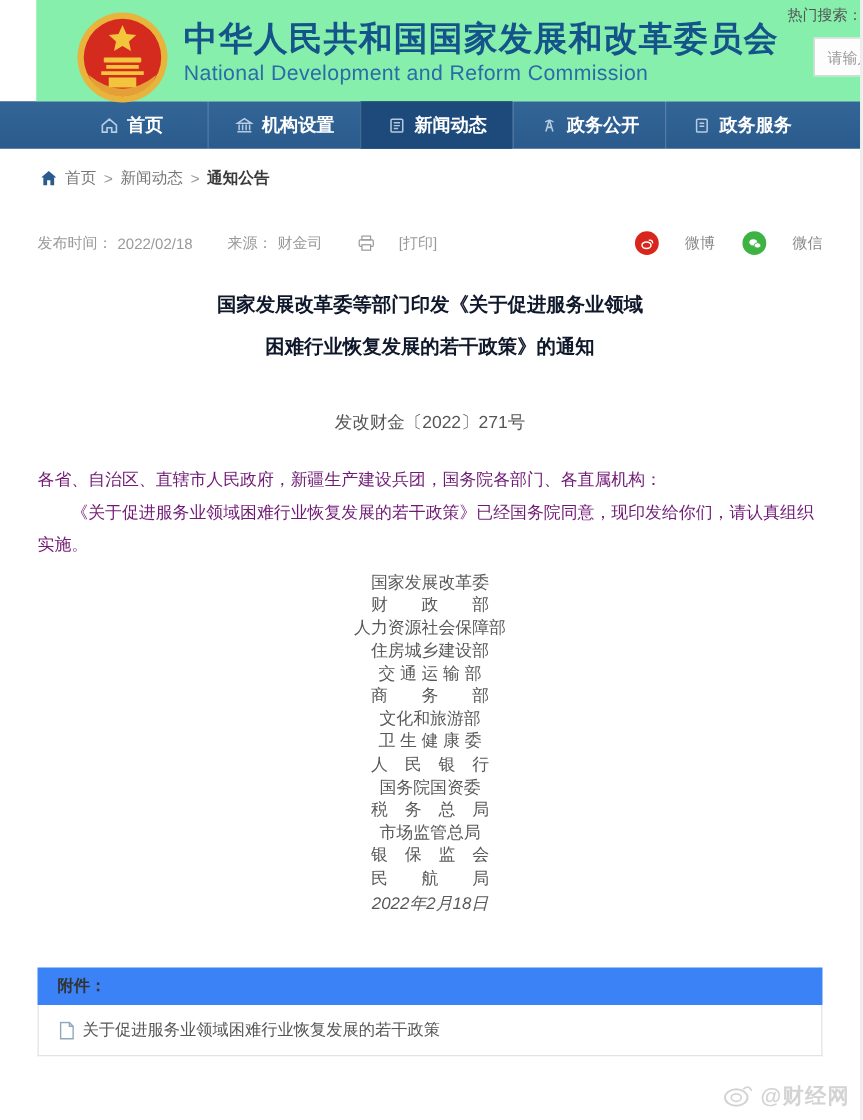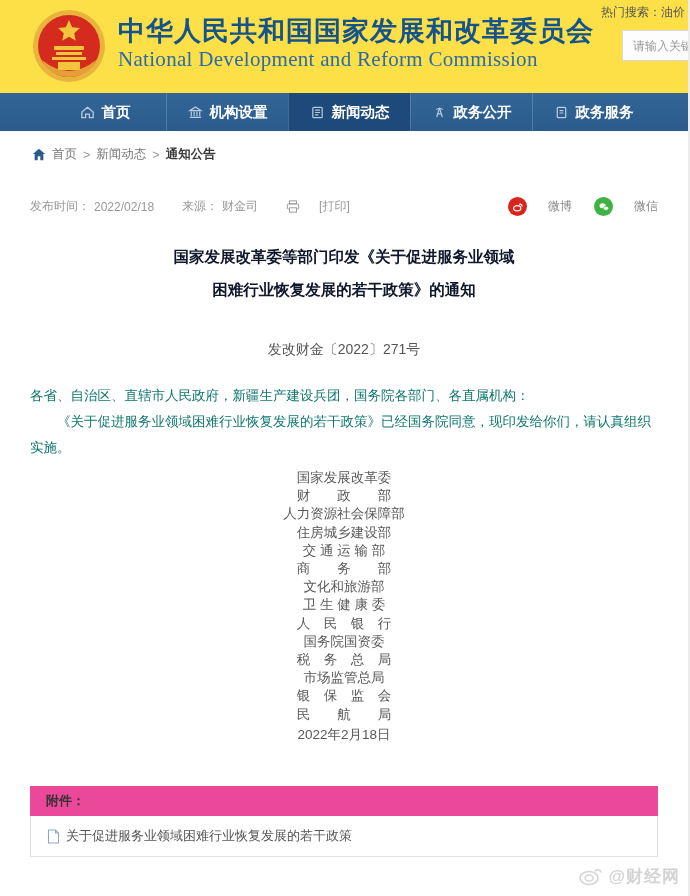--- a/index.html
+++ b/index.html
@@ -4,25 +4,25 @@
 <style>
   * { margin:0; padding:0; box-sizing:border-box; }
   html,body { background:#e9e9e9; }
   body { font-family:"Liberation Sans","DejaVu Sans",sans-serif; }
   .page {
     position:relative; width:690px; height:896px; margin:0 auto;
     background:#ffffff; overflow:hidden; border-right:2px solid #ececec;
   }
 
   
-  .header { position:relative; height:93px; background:#fde047; }
+  .header { position:relative; height:81px; background:#86efac;margin-left:29px; }
   .emblem { position:absolute; left:32px; top:8px; width:74px; height:76px; }
   .site-titles { position:absolute; left:118px; top:14px; }
   .site-title-cn { font-size:27px; font-weight:bold; color:#15538b; letter-spacing:1px; line-height:34px; }
-  .site-title-en { font-size:21px; color:#2b6ba8; letter-spacing:0.3px; line-height:22px;font-family:Liberation Serif, serif; }
+  .site-title-en { font-size:17px; color:#2b6ba8; letter-spacing:0.3px; line-height:22px; }
   .hot-search { position:absolute; left:601px; top:4px; width:200px; font-size:12px; color:#555; white-space:nowrap; }
   .search-box {
     position:absolute; left:622px; top:30px; width:160px; height:31px;
     border:1px solid #d9d9d9; background:#fdfdfd;
   }
   .search-box input {
     border:0; outline:none; background:transparent; width:100%; height:100%;
     padding:0 10px; font-size:12px; color:#666;
     font-family:"Liberation Sans","DejaVu Sans",sans-serif;
   }
@@ -66,31 +66,31 @@
   .share { margin-left:auto; display:flex; align-items:center; gap:22px; }
   .share-btn { display:flex; align-items:center; gap:21px; color:#888; cursor:pointer; }
   .share-dot { width:19px; height:19px; border-radius:50%; display:flex; align-items:center; justify-content:center; }
   .share-dot.weibo { background:#d9261c; }
   .share-dot.wechat { background:#3eb344; }
 
   .doc-head { margin-top:30px; text-align:center; font-size:15.5px; font-weight:bold; color:#0f172a; line-height:22px; }
   .doc-head-line2 { margin-top:11px; }
   .doc-number { margin-top:40px; text-align:center; font-size:14px; color:#555; }
 
-  .doc-body { margin-top:24px; font-size:13.5px; color:#0f766e; line-height:26px; }
+  .doc-body { margin-top:24px; font-size:13.5px; color:#701a75; line-height:26px; }
   .doc-body p.indent { text-indent:2em; }
 
   .signatories { margin-top:8px; text-align:center; font-size:13.5px; color:#595959; }
   .signatories p { line-height:18.2px; }
-  .doc-date { margin-top:2px; text-align:center; font-size:13.5px; color:#595959; line-height:18.2px; }
+  .doc-date { margin-top:2px; text-align:center; font-size:13.5px; color:#595959; line-height:18.2px;font-style:italic; }
 
   
   .attachment { margin:42px 30px 0 30px; }
   .attachment-header {
-    background:#ec4899; padding:7px 16px; font-size:13px; font-weight:bold; color:#333;
+    background:#3b82f6; padding:7px 16px; font-size:13px; font-weight:bold; color:#333;
     height:30px; display:flex; align-items:center;
   }
   .attachment-body {
     border:1px solid #e3e3e3; border-top:none; background:#fff;
     padding:11px 16px; display:flex; align-items:center; gap:6px;
   }
   .attachment-link { font-size:13px; color:#555; cursor:pointer; }
 
   
   .watermark {

